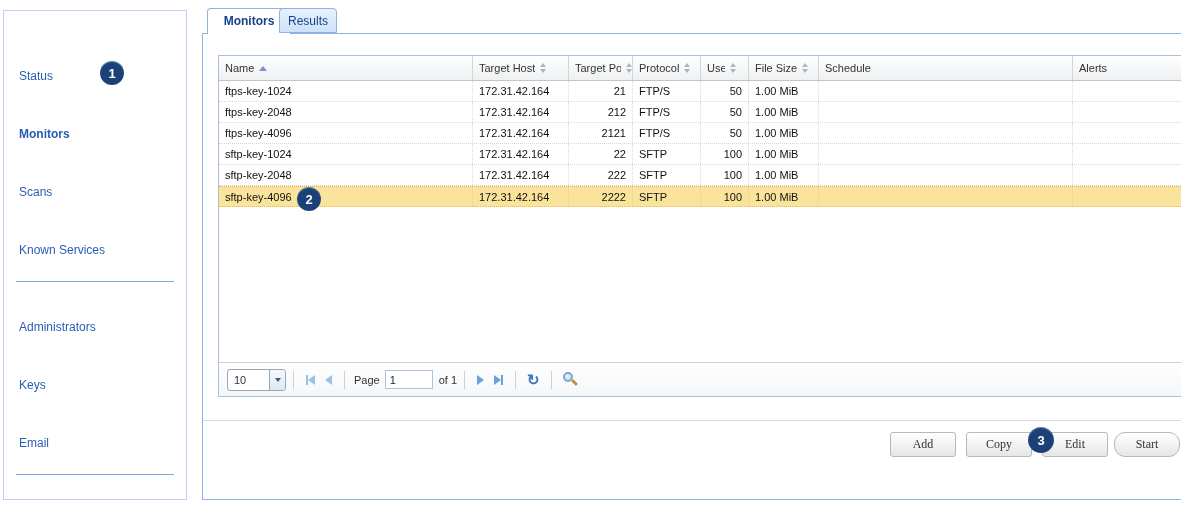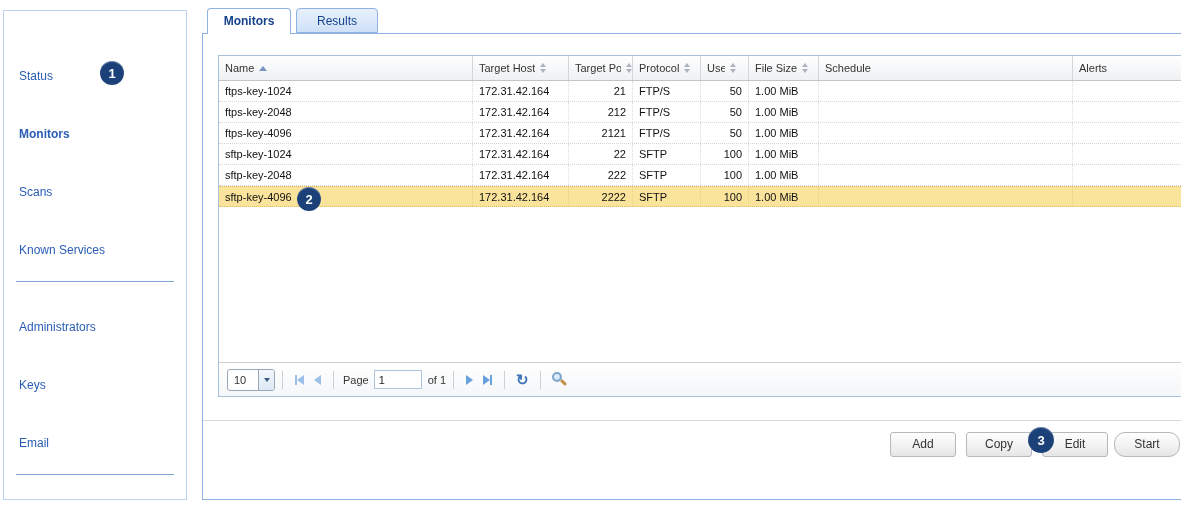--- a/index.html
+++ b/index.html
@@ -19,21 +19,21 @@
   .panel { position:absolute; left:202px; top:33px; width:984px; height:467px;
            border:1px solid #8db2e3; background:#fff; }
 
   
   .tab { position:absolute; top:8px; height:25px; line-height:24px; text-align:center;
          font-size:12px; color:#15428b; border:1px solid #8db2e3;
          border-radius:4px 4px 0 0; cursor:pointer; z-index:3;
          background:linear-gradient(#e8f1fc,#cfe1f7); }
   .tab.active { height:26px; background:#fff; border-bottom:none; font-weight:bold; }
   .tab-monitors { left:207px; width:84px; }
-  .tab-results  { left:296px; width:82px; }
+  .tab-results  { left:279px; width:58px; }
 
   
   .grid { position:absolute; left:218px; top:55px; width:970px; height:342px;
           border:1px solid #a9c0da; background:#fff; overflow:hidden; }
   .gridhead { display:flex; height:25px; border-bottom:1px solid #c5c5c5;
               background:linear-gradient(#ffffff,#eef0f2); }
   .hcell { height:24px; line-height:24px; font-size:11px; color:#333; padding-left:6px;
            border-right:1px solid #d5d5d5; overflow:hidden; white-space:nowrap;
            display:flex; align-items:center; cursor:pointer; }
   .hcell .lbl { overflow:hidden; white-space:nowrap; }
@@ -56,21 +56,21 @@
   .sort-both { display:inline-flex; flex-direction:column; margin-left:5px; gap:2px; }
   .sort-both i { display:block; width:0; height:0; border-left:3.5px solid transparent;
                  border-right:3.5px solid transparent; }
   .sort-both .u { border-bottom:4px solid #aeb4be; }
   .sort-both .d { border-top:4px solid #aeb4be; }
 
   
   .toolbar { position:absolute; left:0; bottom:0; width:100%; height:34px;
              border-top:1px solid #cfcfcf; background:linear-gradient(#ffffff,#f4f6f8);
              display:flex; align-items:center; padding-left:8px; font-size:11px; color:#333; }
-  .combo { display:flex; width:48px; height:22px; border:1px solid #9aa7b8;
+  .combo { display:flex; width:59px; height:22px; border:1px solid #9aa7b8;
            border-radius:3px; background:#fff; overflow:hidden; cursor:pointer; }
   .combo .val { flex:1; line-height:20px; padding-left:6px; font-size:11px; }
   .combo .btn { width:16px; border-left:1px solid #9aa7b8;
                 background:linear-gradient(#f4f8fc,#dce8f5);
                 display:flex; align-items:center; justify-content:center; }
   .combo .btn i { width:0; height:0; border-left:3.5px solid transparent;
                   border-right:3.5px solid transparent; border-top:4px solid #3c5a82; }
   .tsep { width:1px; height:18px; background:#d0d0d0; margin:0 7px; }
   .navbtn { display:inline-flex; align-items:center; margin:0 5px; cursor:pointer; }
   .tri-l { width:0; height:0; border-top:5px solid transparent; border-bottom:5px solid transparent;
@@ -90,21 +90,21 @@
                       background:radial-gradient(circle at 35% 35%, #eaf4fd, #b9d6ef); }
   .magnifier .handle { position:absolute; left:8px; top:9px; width:7px; height:3px;
                        background:#c08f45; border-radius:1px; transform:rotate(45deg); }
 
   
   .footer-divider { position:absolute; left:203px; top:420px; width:978px; height:0;
                     border-top:1px solid #d9d9d9; }
   .btn-action { position:absolute; top:432px; width:66px; height:25px; font-size:12px;
                 color:#333; text-align:center; line-height:23px; cursor:pointer;
                 border:1px solid #b5b8bf; border-radius:3px;
-                background:linear-gradient(#ffffff,#e6e6e6); font-family:Liberation Sans, sans-serif; }
+                background:linear-gradient(#ffffff,#e6e6e6); font-family:Liberation Serif, serif; }
   .btn-add{left:890px;} .btn-copy{left:966px;} .btn-edit{left:1042px;} .btn-start{left:1114px;border-radius:11px;}
 
   
   .badge { position:absolute; border-radius:50%; background:var(--badge,#1c4179);
            color:#fff; font-weight:bold; font-size:13px; display:flex;
            align-items:center; justify-content:center; z-index:5;
            box-shadow:inset 0 1px 1px rgba(255,255,255,.35); }
   .badge-1 { left:100px; top:61px; width:24px; height:24px; }
   .badge-2 { left:297px; top:187px; width:24px; height:24px; }
   .badge-3 { left:1028px; top:427px; width:26px; height:26px; }

